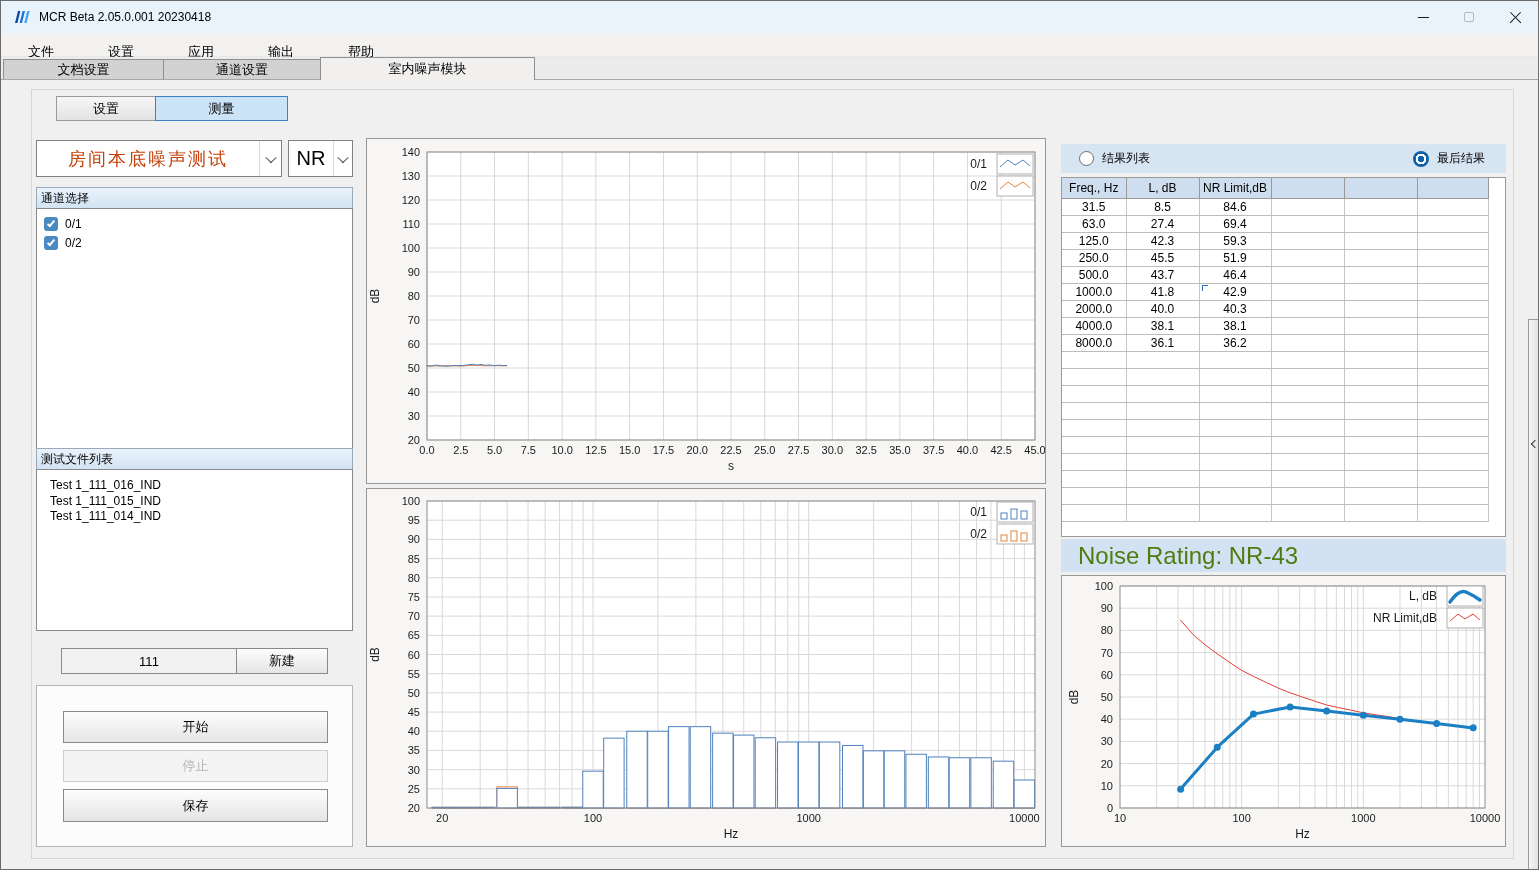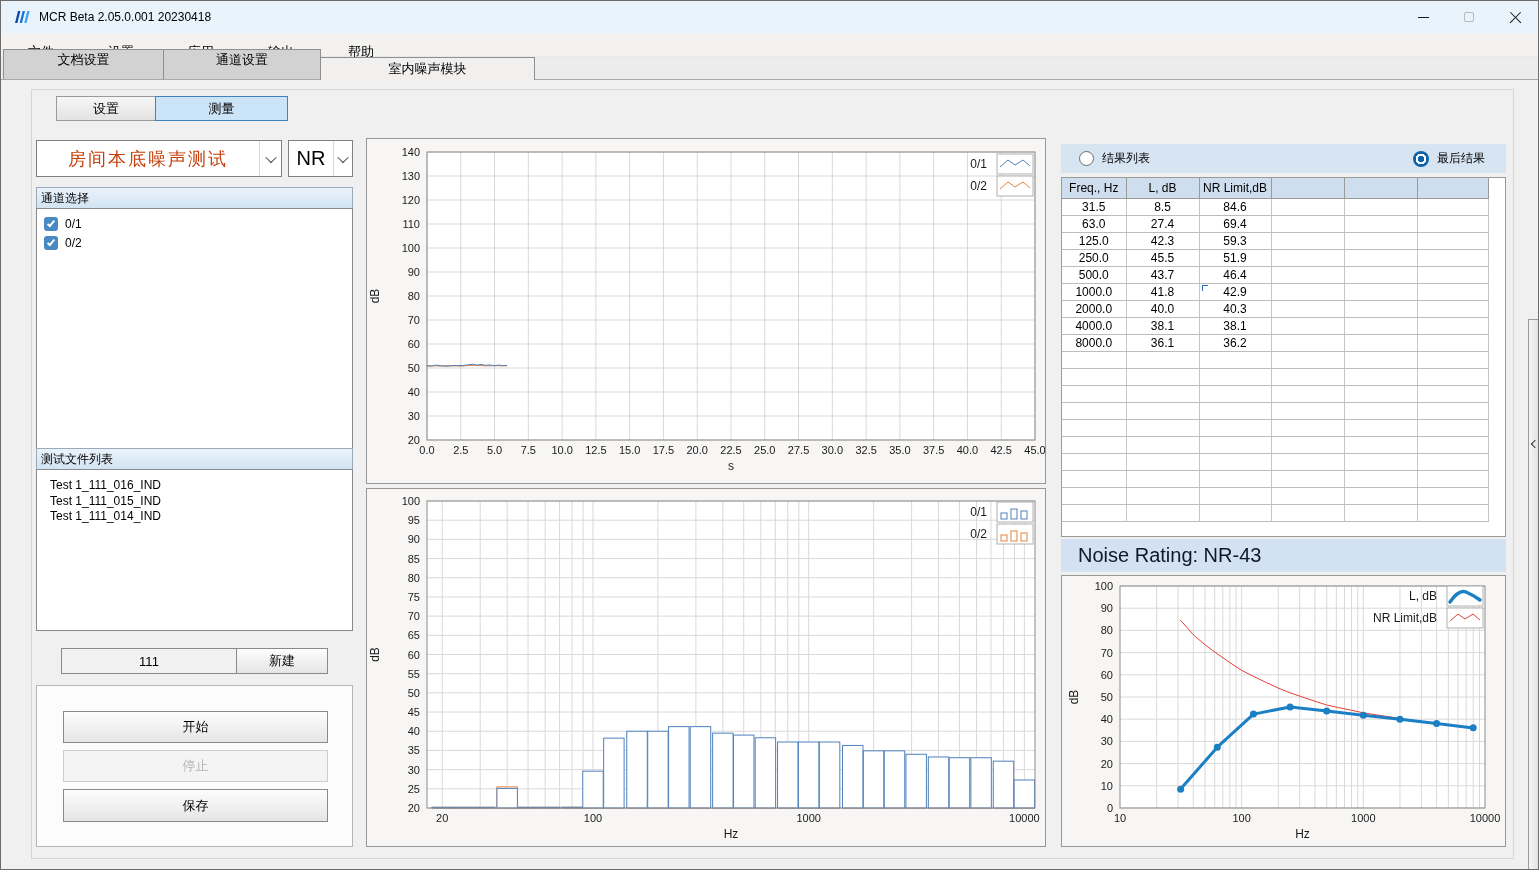--- a/index.html
+++ b/index.html
@@ -20,21 +20,21 @@
   .ic-close i{position:absolute;left:-1px;top:6px;width:15px;height:1.3px;background:#1a1a1a;}
   .ic-close i:nth-child(1){transform:rotate(45deg);}
   .ic-close i:nth-child(2){transform:rotate(-45deg);}
 
   
   .menubar{position:absolute;left:0;top:32px;width:100%;height:24px;background:#f3f2f1;
     display:flex;align-items:center;font-size:13px;border-bottom:1px solid #e8e8e8;}
   .menu-item{padding:3px 27px;margin-top:15px;}
   .tabstrip{position:absolute;left:0;top:56px;width:100%;height:23px;background:#ececec;
     display:flex;align-items:flex-end;border-bottom:1px solid #a8a8a8;}
-  .tab{height:30px;line-height:19px;text-align:center;font-size:13px;background:#d2d2d2;
+  .tab{height:20px;line-height:19px;text-align:center;font-size:13px;background:#d2d2d2;
     border:1px solid #8f8f8f;border-bottom:none;margin-right:-1px;}
   .tab.active{height:23px;line-height:22px;background:#f1f0ef;position:relative;z-index:2;margin-bottom:-1px;}
   .content-frame{position:absolute;left:30px;top:88px;width:1483px;height:770px;
     border:1px solid #d6d6d6;background:transparent;}
 
   
   .subtabs{position:absolute;left:55px;top:95px;display:flex;}
   .subtab{height:25px;font-size:13px;display:flex;align-items:center;justify-content:center;
     background:linear-gradient(#f6f6f6,#e3e3e3);border:1px solid #9a9a9a;margin-right:-1px;}
   .subtab.active{background:#cce4f7;border:1px solid #3f81c1;z-index:2;position:relative;}
@@ -85,21 +85,21 @@
     border:1px solid #9a9a9a;overflow:hidden;}
   .table-box table{border-collapse:collapse;table-layout:fixed;width:426px;font-size:12px;}
   .table-box th{height:20px;background:#cfdeee;border:1px solid #9a9a9a;border-top:none;font-weight:400;padding:0;}
   .table-box th:first-child{border-left:none;}
   .table-box td{height:17px;border-right:1px solid #c6c6c6;border-bottom:1px solid #bcbcbc;
     text-align:center;padding:0;position:relative;}
   td.mark::before{content:"";position:absolute;top:1px;left:2px;width:5px;height:5px;
     border-top:1.5px solid #2a6fc0;border-left:1.5px solid #2a6fc0;}
 
   .banner{position:absolute;left:1060px;top:538px;width:445px;height:33px;background:#d3e2f2;
-    color:#0f172a;font-size:20px;display:flex;align-items:center;padding-left:17px;}
+    color:#4d7c0f;font-size:24px;display:flex;align-items:center;padding-left:17px;}
 
   .edge-strip{position:absolute;left:1527px;top:318px;width:12px;height:552px;
     background:linear-gradient(to right,#f5f5f5,#e0e0e0);border:1px solid #9a9a9a;border-right:none;}
   .chev-left{position:absolute;left:3px;top:121px;width:6px;height:6px;
     border-left:1.5px solid #333;border-bottom:1.5px solid #333;transform:rotate(45deg);}
 </style>
 </head>
 <body>
 
 <div class="window">

